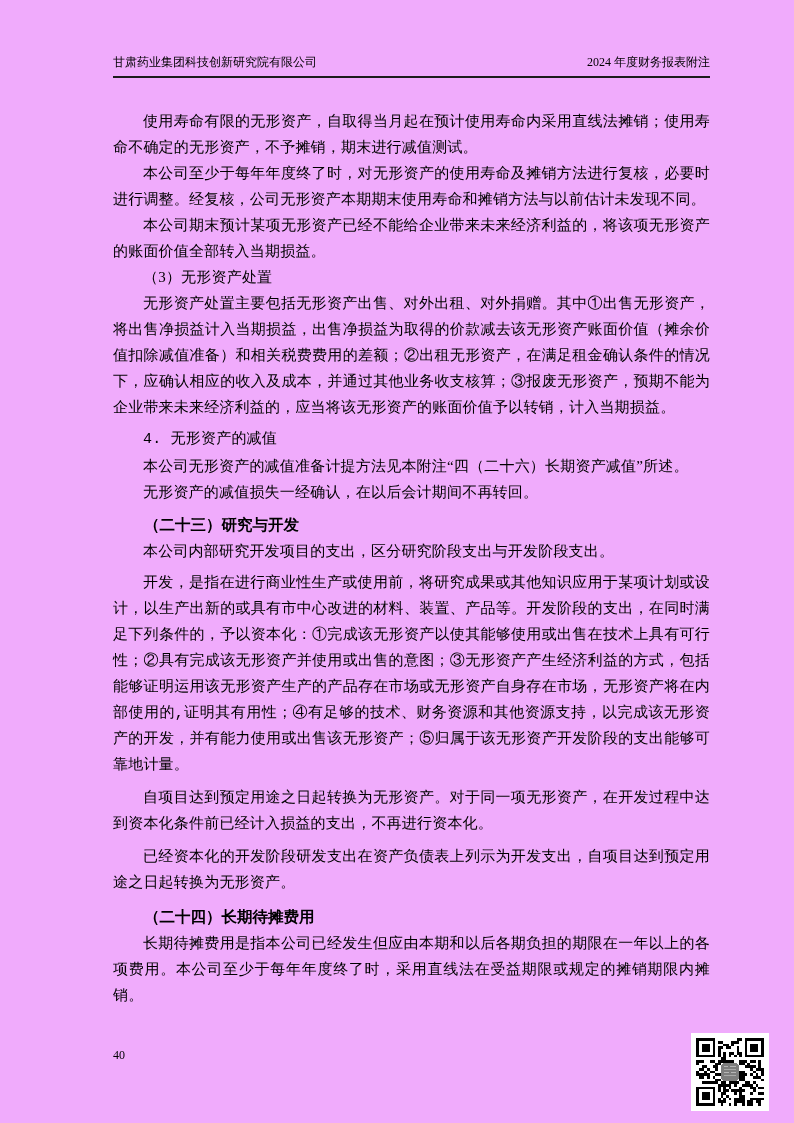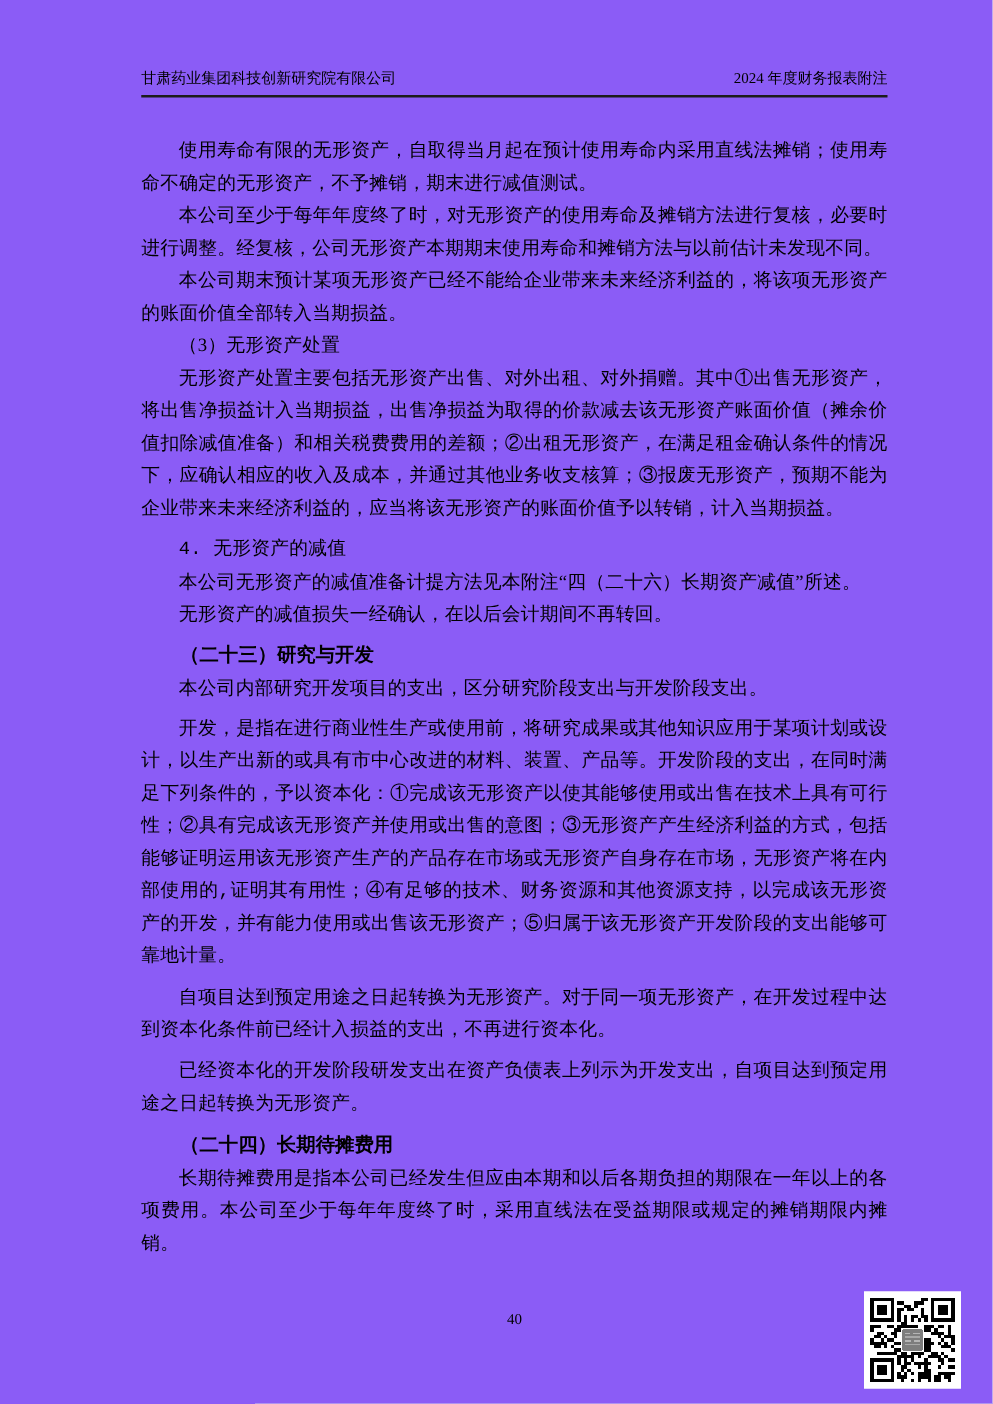--- a/index.html
+++ b/index.html
@@ -1,20 +1,20 @@
 <!DOCTYPE html>
 <html><head>
 <meta charset="utf-8">
 <style>
   html,body{margin:0;padding:0;background:#e8e8e8;}
   .page{
     position:relative;
     width:794px;height:1123px;
     margin:0 auto;
-    background:#8b5cf6;
+    background:#f0abfc;
     font-family:"Liberation Serif","DejaVu Serif",serif;
     color:#000;
     overflow:hidden;
   }
   .doc-header{
     position:absolute;left:113px;right:84px;top:54px;
     display:flex;justify-content:space-between;align-items:flex-end;
     font-size:12px;line-height:16px;
     padding-bottom:6px;
     border-bottom:2px solid #1c1c1c;
@@ -29,21 +29,21 @@
   .doc-content p{margin:0;text-indent:2em;}
   .doc-content p.sp{margin-top:7px;font-family:Liberation Mono, monospace;}
   .doc-content p.h2{
     font-weight:bold;
     font-size:15.5px;
     font-family:"Liberation Sans","DejaVu Sans",sans-serif;
     letter-spacing:0;
   }
   .page-footer{
     position:absolute;left:113px;width:597px;top:1048px;
-    text-align:center;font-size:12px;
+    font-size:12px;
   }
   .qr{
     position:absolute;left:691px;top:1033px;width:78px;height:78px;
   }
   .qr svg{width:100%;height:100%;display:block;shape-rendering:crispEdges;}
 </style>
 </head>
 <body>
 
 <div class="page">

